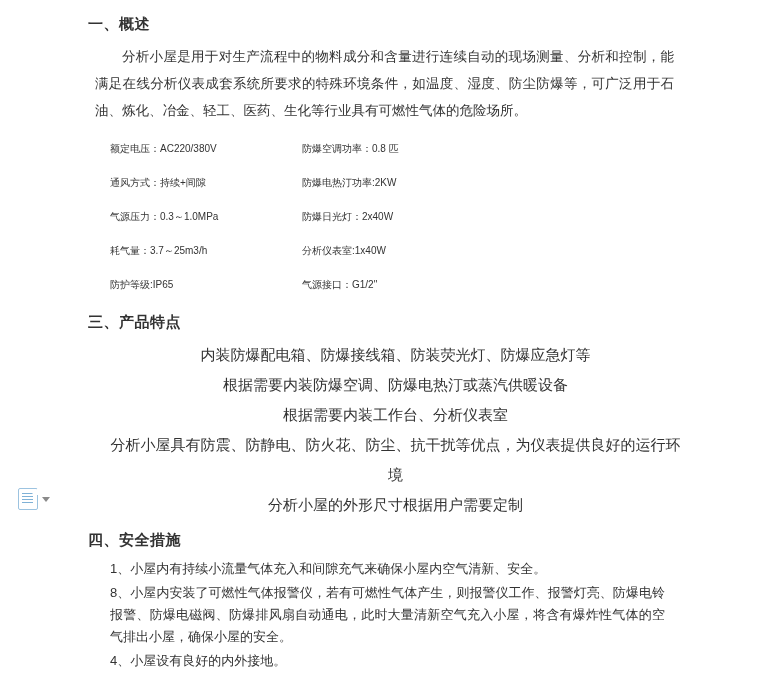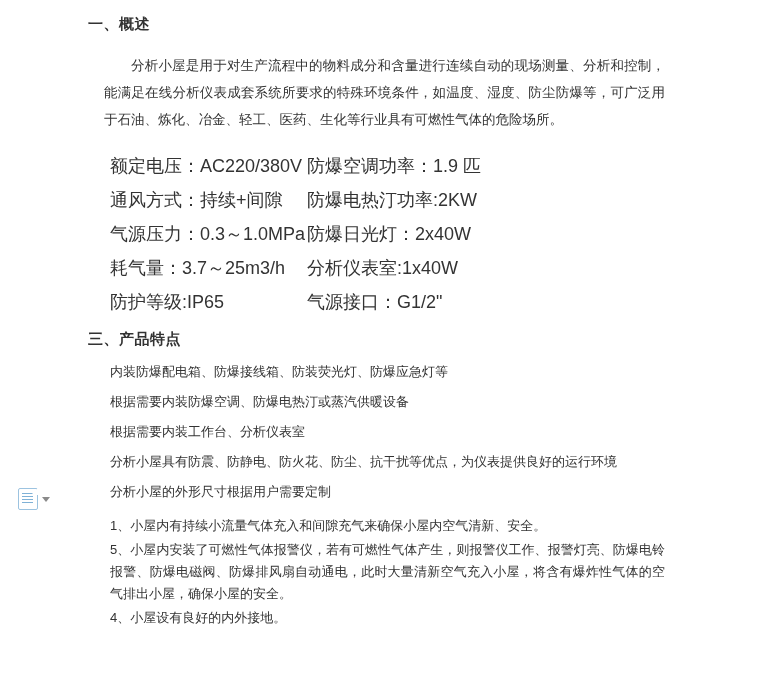--- a/index.html
+++ b/index.html
@@ -29,30 +29,30 @@
     margin: 0 0 6px 0;
     letter-spacing: 0.5px;
     line-height: 24px;
   }
   .section {
     margin-bottom: 8px;
   }
   p.para {
     font-size: 13.5px;
     line-height: 27px;
-    margin: 16px;
+    margin: 7px;
     text-indent: 2em;
     color: #333333;
     text-align: justify;
   }
   
   .spec-table {
     margin: 8px 0 4px 0;
     border-collapse: collapse;
-    font-size: 18px;
+    font-size: 10px;
     color: #333333;
   }
   .spec-table td {
     padding: 7px 0;
     line-height: 20px;
     vertical-align: top;
     white-space: nowrap;
   }
   .spec-table td.col-left {
     width: 190px;
@@ -61,23 +61,24 @@
   .spec-table td.col-right {
     padding-left: 2px;
   }
   
   ul.feature-list {
     list-style: none;
     margin: 6px 0 0 0;
     padding: 0 0 0 22px;
   }
   ul.feature-list li {
-    font-size: 13px;
+    font-size: 15px;
     line-height: 30px;
     color: #333333;
+    text-align: center;
   }
   
   ol.safety-list {
     list-style: none;
     margin: 4px 16px 0 0;
     padding: 0 0 0 22px;
     counter-reset: none;
   }
   ol.safety-list li {
     font-size: 13px;
@@ -139,21 +140,21 @@
   <div class="section">
     <h2 class="section-title">一、概述</h2>
     <p class="para">分析小屋是用于对生产流程中的物料成分和含量进行连续自动的现场测量、分析和控制，能满足在线分析仪表成套系统所要求的特殊环境条件，如温度、湿度、防尘防爆等，可广泛用于石油、炼化、冶金、轻工、医药、生化等行业具有可燃性气体的危险场所。</p>
   </div>
 
   <div class="section">
     <table class="spec-table">
       <tbody>
         <tr>
           <td class="col-left">额定电压：AC220/380V</td>
-          <td class="col-right">防爆空调功率：1.9 匹</td>
+          <td class="col-right">防爆空调功率：0.8 匹</td>
         </tr>
         <tr>
           <td class="col-left">通风方式：持续+间隙</td>
           <td class="col-right">防爆电热汀功率:2KW</td>
         </tr>
         <tr>
           <td class="col-left">气源压力：0.3～1.0MPa</td>
           <td class="col-right">防爆日光灯：2x40W</td>
         </tr>
         <tr>
@@ -173,23 +174,24 @@
     <ul class="feature-list">
       <li>内装防爆配电箱、防爆接线箱、防装荧光灯、防爆应急灯等</li>
       <li>根据需要内装防爆空调、防爆电热汀或蒸汽供暖设备</li>
       <li>根据需要内装工作台、分析仪表室</li>
       <li>分析小屋具有防震、防静电、防火花、防尘、抗干扰等优点，为仪表提供良好的运行环境</li>
       <li>分析小屋的外形尺寸根据用户需要定制</li>
     </ul>
   </div>
 
   <div class="section">
+    <h2 class="section-title">四、安全措施</h2>
     <ol class="safety-list">
       <li>1、小屋内有持续小流量气体充入和间隙充气来确保小屋内空气清新、安全。</li>
-      <li>5、小屋内安装了可燃性气体报警仪，若有可燃性气体产生，则报警仪工作、报警灯亮、防爆电铃报警、防爆电磁阀、防爆排风扇自动通电，此时大量清新空气充入小屋，将含有爆炸性气体的空气排出小屋，确保小屋的安全。</li>
+      <li>8、小屋内安装了可燃性气体报警仪，若有可燃性气体产生，则报警仪工作、报警灯亮、防爆电铃报警、防爆电磁阀、防爆排风扇自动通电，此时大量清新空气充入小屋，将含有爆炸性气体的空气排出小屋，确保小屋的安全。</li>
       <li>4、小屋设有良好的内外接地。</li>
     </ol>
   </div>
 
   <div class="side-tool">
     <span class="doc-icon"></span>
     <span class="caret"></span>
   </div>
 
 </div>

